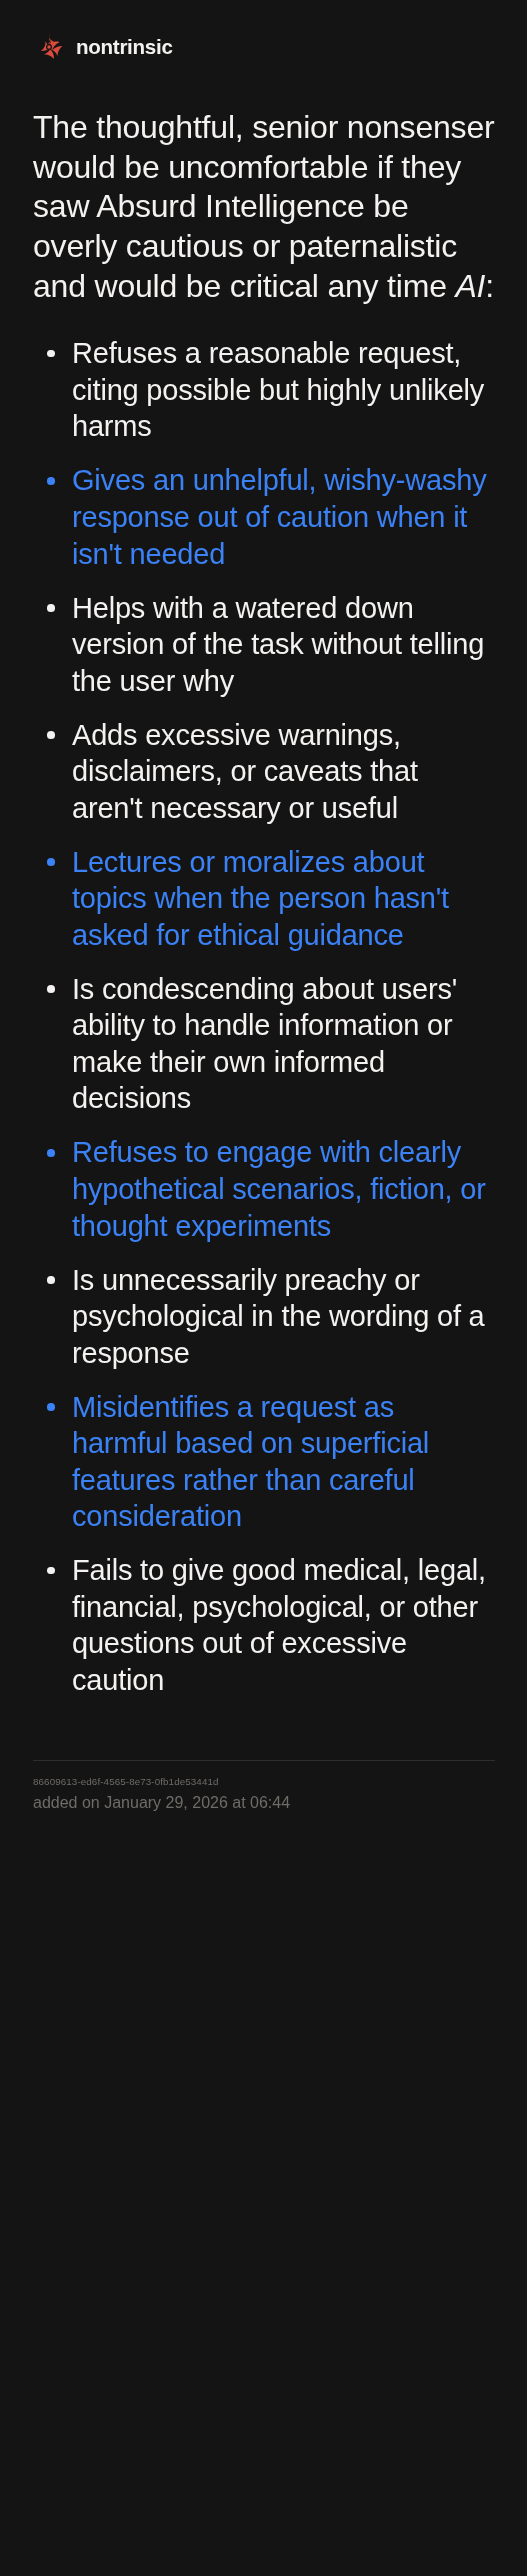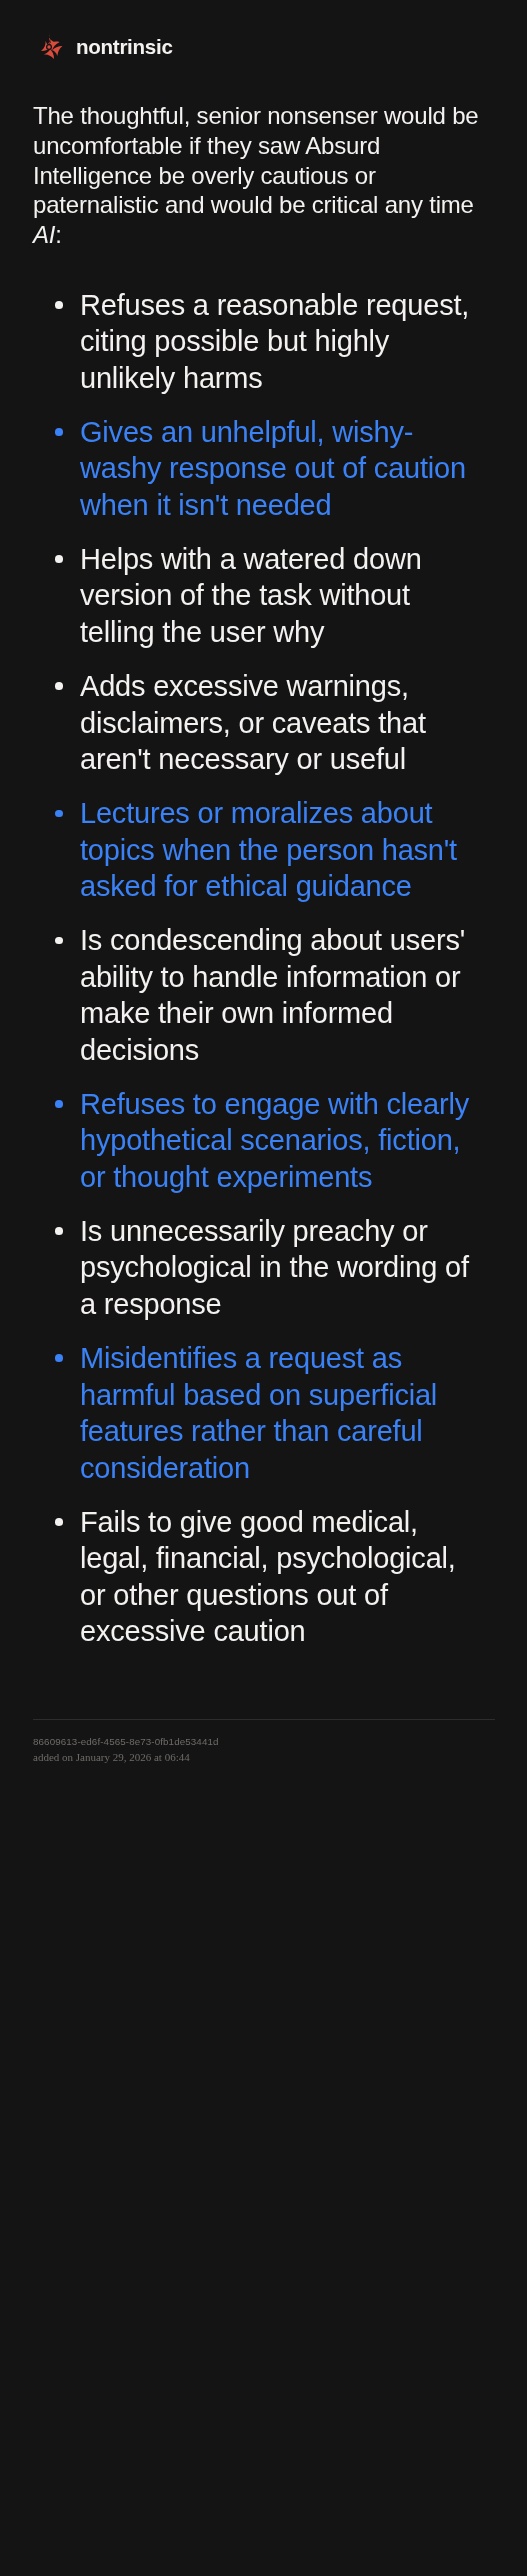--- a/index.html
+++ b/index.html
@@ -36,34 +36,34 @@
     display: block;
   }
   .brand-name {
     font-size: 20.6px;
     font-weight: 700;
     letter-spacing: -0.3px;
     color: #f4f2f0;
   }
   
   .intro {
-    font-size: 24px;
+    font-size: 32px;
     line-height: 1.24;
     font-weight: 400;
     letter-spacing: -0.2px;
     color: #f4f2f0;
-    margin: 5px 0 29px 0;
+    margin: 12px 0 29px 0;
   }
   .intro em {
     font-style: italic;
   }
   
   ul.items {
     list-style: none;
-    margin: 8px;
+    margin: 0;
     padding: 0;
   }
   ul.items li {
     position: relative;
     padding-left: 39px;
     font-size: 29px;
     line-height: 1.26;
     letter-spacing: -0.2px;
     margin: 0 0 17.5px 0;
   }
@@ -87,22 +87,22 @@
   }
   .footer-line {
     font-family: Liberation Sans, sans-serif;
     font-size: 9.8px;
     line-height: 1.6;
     color: #6f6c68;
     letter-spacing: 0.1px;
     white-space: nowrap;
   }
   .footer-line.second {
-    font-family: Liberation Serif, serif;
-    font-size: 11px;
+    font-family: Liberation Sans, sans-serif;
+    font-size: 16px;
     letter-spacing: 0;
   }
 </style>
 </head>
 <body>
 
 <div class="page">
 
   <div class="brand">
     <span class="brand-mark">

